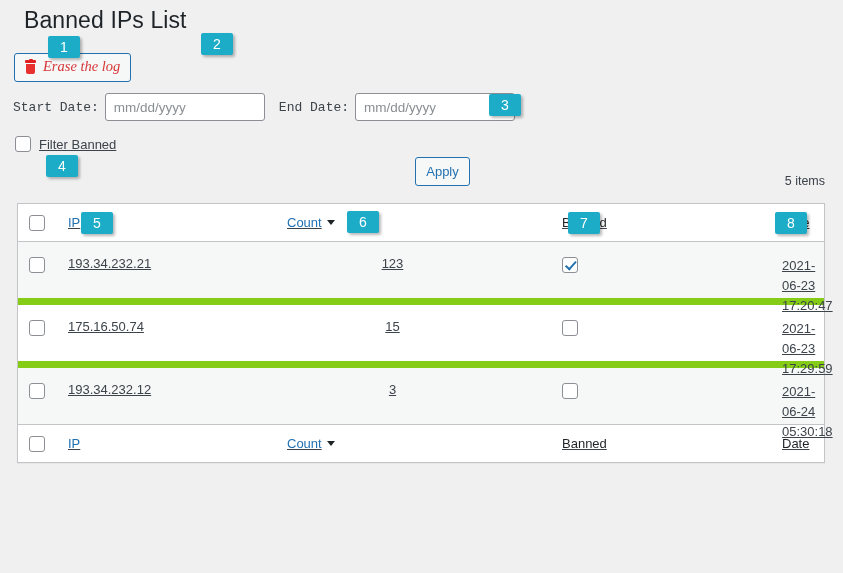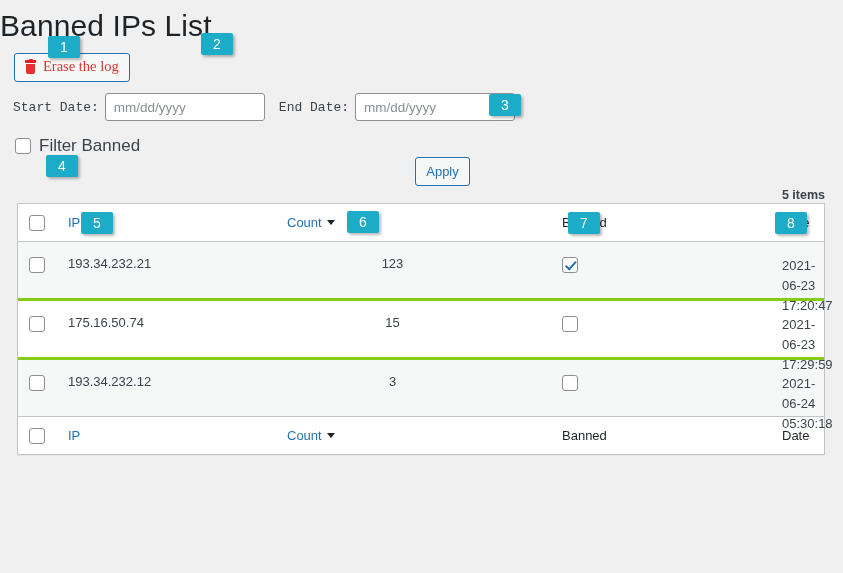--- a/index.html
+++ b/index.html
@@ -12,23 +12,23 @@
     background: #f0f0f1;
     font-family: "Liberation Sans", sans-serif;
     color: #3c434a;
     overflow: hidden;
     position: relative;
   }
 
   
   .page-title {
     position: absolute;
-    left: 0;
+    left: 24px;
     top: 6px;
-    font-size: 30px;
+    font-size: 23px;
     font-weight: 400;
     color: #1d2327;
     letter-spacing: 0.1px;
     line-height: 1.3;
   }
 
   
   .action-bar {
     position: absolute;
     left: 14px;
@@ -45,21 +45,21 @@
     border: 1px solid #2271b1;
     border-radius: 3px;
     padding: 4px 10px 5px 10px;
     font-family: "Liberation Serif", serif;
     font-size: 14.5px;
     line-height: 1.5;
     cursor: pointer;
     box-sizing: border-box;
     height: 29px;
   }
-  .btn-erase { color: #d63638; }
+  .btn-erase { color: #d63638; font-style: italic; }
   .btn-export { color: #2271b1; }
 
   .icon-trash { display: inline-block; width: 11px; height: 14px; position: relative; }
   .icon-trash .lid {
     position: absolute; left: 0; top: 0; width: 11px; height: 2.5px;
     background: #e02020; border-radius: 1px;
   }
   .icon-trash .handle {
     position: absolute; left: 3.5px; top: -1.5px; width: 4px; height: 2px;
     background: #e02020; border-radius: 1px;
@@ -138,21 +138,21 @@
     content: "";
     position: absolute;
     left: 4.6px;
     top: 1.2px;
     width: 4px;
     height: 8.5px;
     border: solid #2271b1;
     border-width: 0 2px 2px 0;
     transform: rotate(42deg);
   }
-  .filter-banned-label { font-size: 17px; color: #3c434a; }
+  .filter-banned-label { font-size: 13px; color: #3c434a; text-decoration: underline; }
 
   .apply-btn {
     position: absolute;
     left: 415px;
     top: 133px;
     width: 55px;
     height: 29px;
     box-sizing: border-box;
     background: #f6f7f7;
     border: 1px solid #2271b1;
@@ -162,41 +162,41 @@
     font-size: 13px;
     cursor: pointer;
     line-height: 1;
     margin-top: 24px;
   }
 
   
   .items-count {
     position: absolute;
     right: 18px;
-    top: 188px;
+    top: 174px;
     font-size: 12.5px;
     color: #3c434a;
-    font-weight: bold;
   }
 
   
   .table-wrap {
     position: absolute;
     left: 17px;
     top: 203px;
     width: 808px;
     background: #fff;
     border: 1px solid #c3c4c7;
     box-sizing: border-box;
     box-shadow: 0 1px 1px rgba(0,0,0,0.04);
   }
   table.ip-table {
     width: 100%;
     border-collapse: collapse;
     table-layout: fixed;
+    text-decoration: underline;
   }
   table.ip-table th,
   table.ip-table td {
     text-align: left;
     vertical-align: top;
     font-size: 13px;
     font-weight: 400;
     padding: 0;
   }
   .col-cb   { width: 36px; }
@@ -240,21 +240,21 @@
     vertical-align: middle;
   }
   
   th.col-cnt .th-inner, td.col-cnt .th-inner { padding-left: 11px; }
   th.col-ban .th-inner, td.col-ban .th-inner { padding-left: 64px; }
   th.col-date .th-inner, td.col-date .th-inner { padding-left: 62px; }
 
   tbody tr { height: 56px; }
   tbody tr:nth-child(odd)  { background: #f6f7f7; }
   tbody tr:nth-child(even) { background: #fff; }
-  tbody tr td { border-bottom: 3px solid #84cc16; }
+  tbody tr td { border-bottom: 7px solid #84cc16; }
   tbody tr:last-child td { border-bottom: none; }
   tbody td .cell {
     padding: 14px 0 0 14px;
     box-sizing: border-box;
     height: 56px;
     color: #3c434a;
   }
   tbody td.col-cb .cell { padding-left: 11px; padding-top: 15px; }
   tbody td.col-cnt .cell { padding-left: 11px; text-align: center; }
   tbody td.col-ban .cell { padding-left: 64px; padding-top: 15px; }

